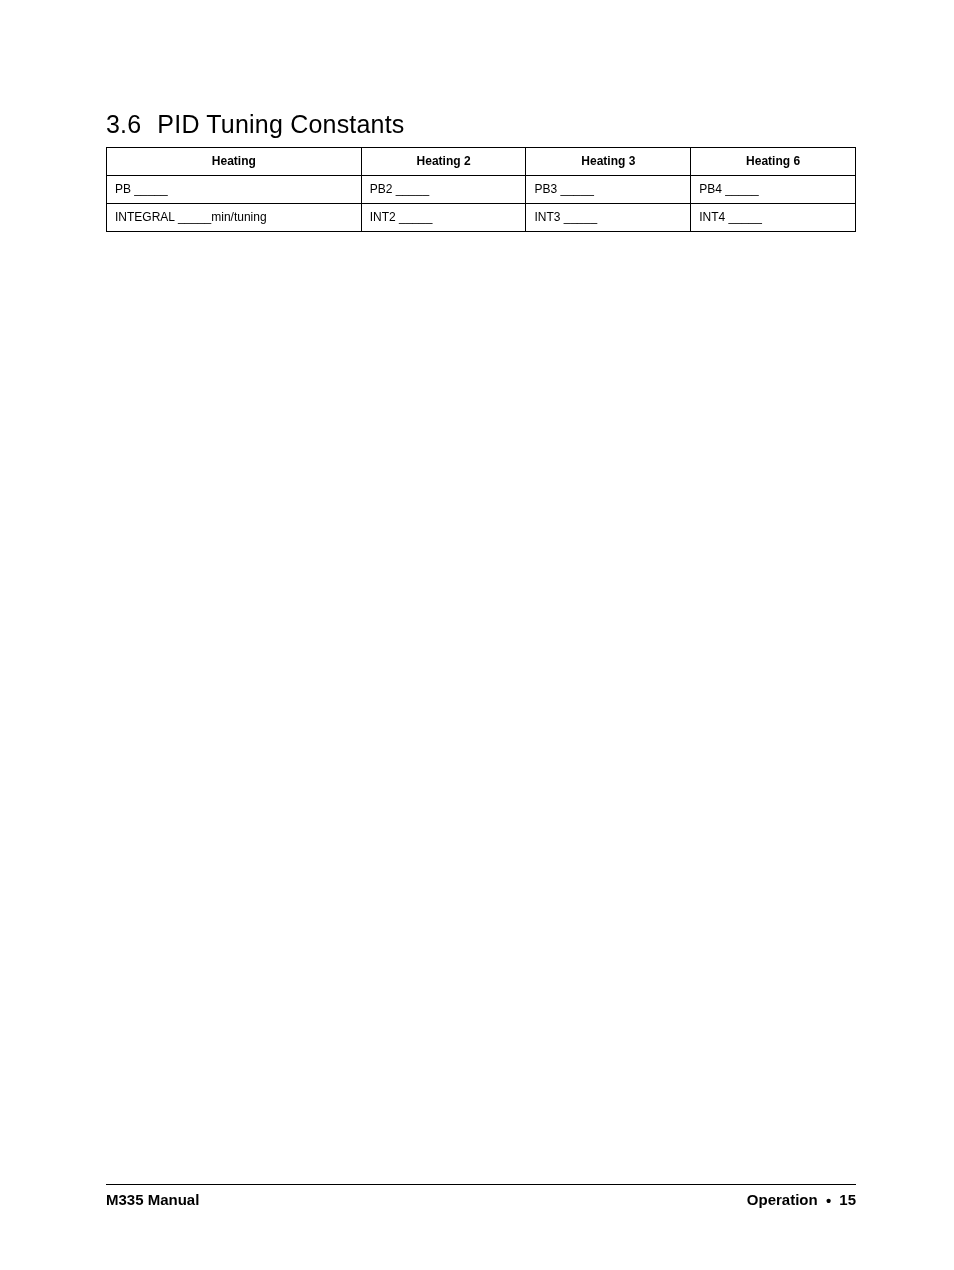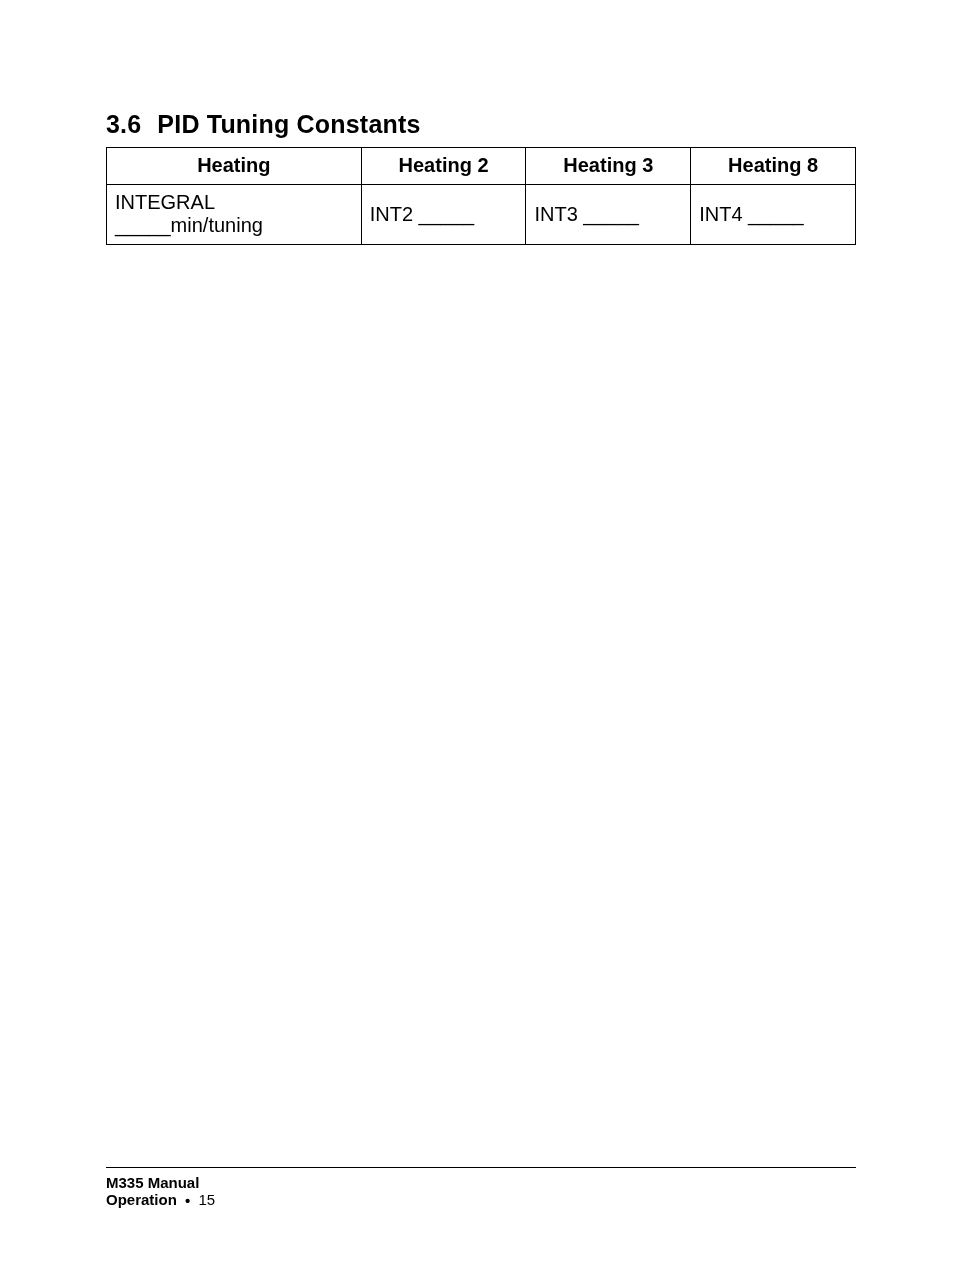--- a/index.html
+++ b/index.html
@@ -14,21 +14,21 @@
     position: relative;
   }
   .page {
     box-sizing: border-box;
     width: 954px;
     height: 1270px;
     padding: 110px 98px 60px 106px;
     position: relative;
   }
   .section-heading {
-    font-weight: 700;
+    font-weight: 400;
     font-size: 25px;
     margin: 0 0 8px 0;
     letter-spacing: 0.2px;
   }
   .section-number {
     display: inline-block;
     margin-right: 16px;
   }
   .intro {
     font-size: 16.5px;
@@ -36,21 +36,21 @@
     line-height: 1.35;
   }
   table.pid {
     border-collapse: collapse;
     width: 100%;
     table-layout: fixed;
   }
   table.pid th, table.pid td {
     border: 1px solid #000;
     padding: 6px 8px 7px 8px;
-    font-size: 20px;
+    font-size: 12px;
     text-align: left;
     vertical-align: middle;
   }
   table.pid th {
     font-weight: 700;
     text-align: center;
   }
   col.c1 { width: 34%; }
   col.c2 { width: 22%; }
   col.c3 { width: 22%; }
@@ -64,34 +64,33 @@
   }
   .footer-rule {
     border: none;
     border-top: 1.5px solid #000;
     margin: 0 0 6px 0;
   }
   .footer-row {
     display: flex;
     justify-content: space-between;
     font-size: 15px;
-    flex-direction: column;
   }
   .footer-left { font-weight: 700; }
   .footer-right { }
   .footer-right .sec { font-weight: 700; text-align: right; }
   .footer-right .dot {
     display: inline-block;
     vertical-align: middle;
     margin: 0 4px;
     font-weight: 700;
     position: relative;
     top: -1px;
   }
-  .footer-right .pg { font-weight: 400; }
+  .footer-right .pg { font-weight: 700; }
 </style>
 </head>
 <body>
 
 <div class="page">
 
   <h2 class="section-heading">
     <span class="section-number">3.6</span><span>PID Tuning Constants</span>
   </h2>
 
@@ -101,24 +100,30 @@
       <col class="c1">
         <col class="c2">
         <col class="c3">
         <col class="c4">
     </colgroup>
     <thead>
       <tr>
         <th>Heating</th>
         <th>Heating 2</th>
         <th>Heating 3</th>
-        <th>Heating 8</th>
+        <th>Heating 6</th>
       </tr>
     </thead>
     <tbody>
+      <tr>
+        <td>PB _____</td>
+        <td>PB2 _____</td>
+        <td>PB3 _____</td>
+        <td>PB4 _____</td>
+      </tr>
       <tr>
         <td>INTEGRAL _____min/tuning</td>
         <td>INT2 _____</td>
         <td>INT3 _____</td>
         <td>INT4 _____</td>
       </tr>
     </tbody>
   </table>
 
   <div class="footer">

